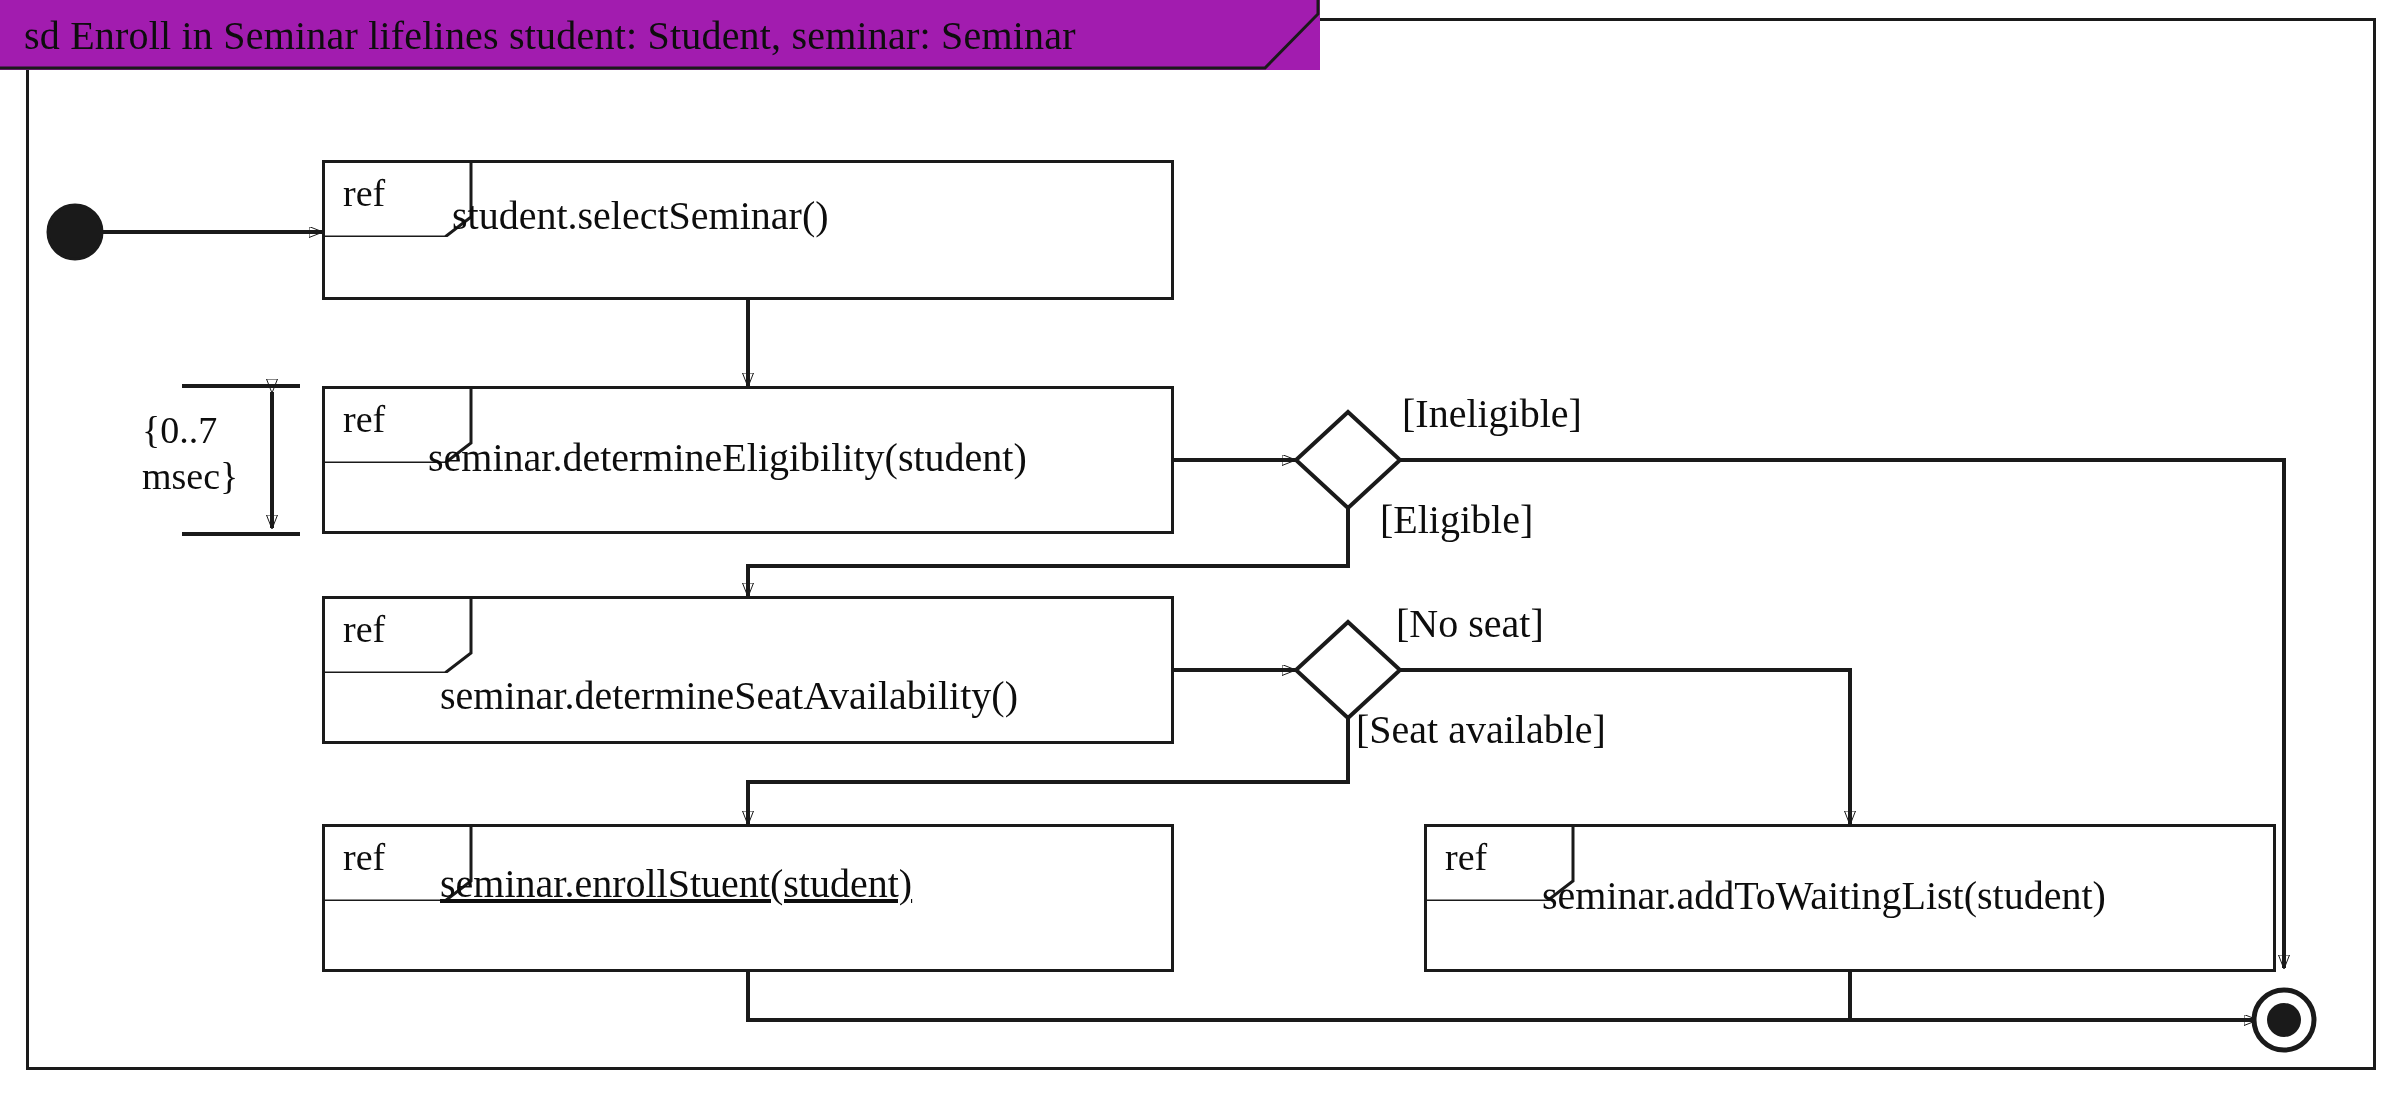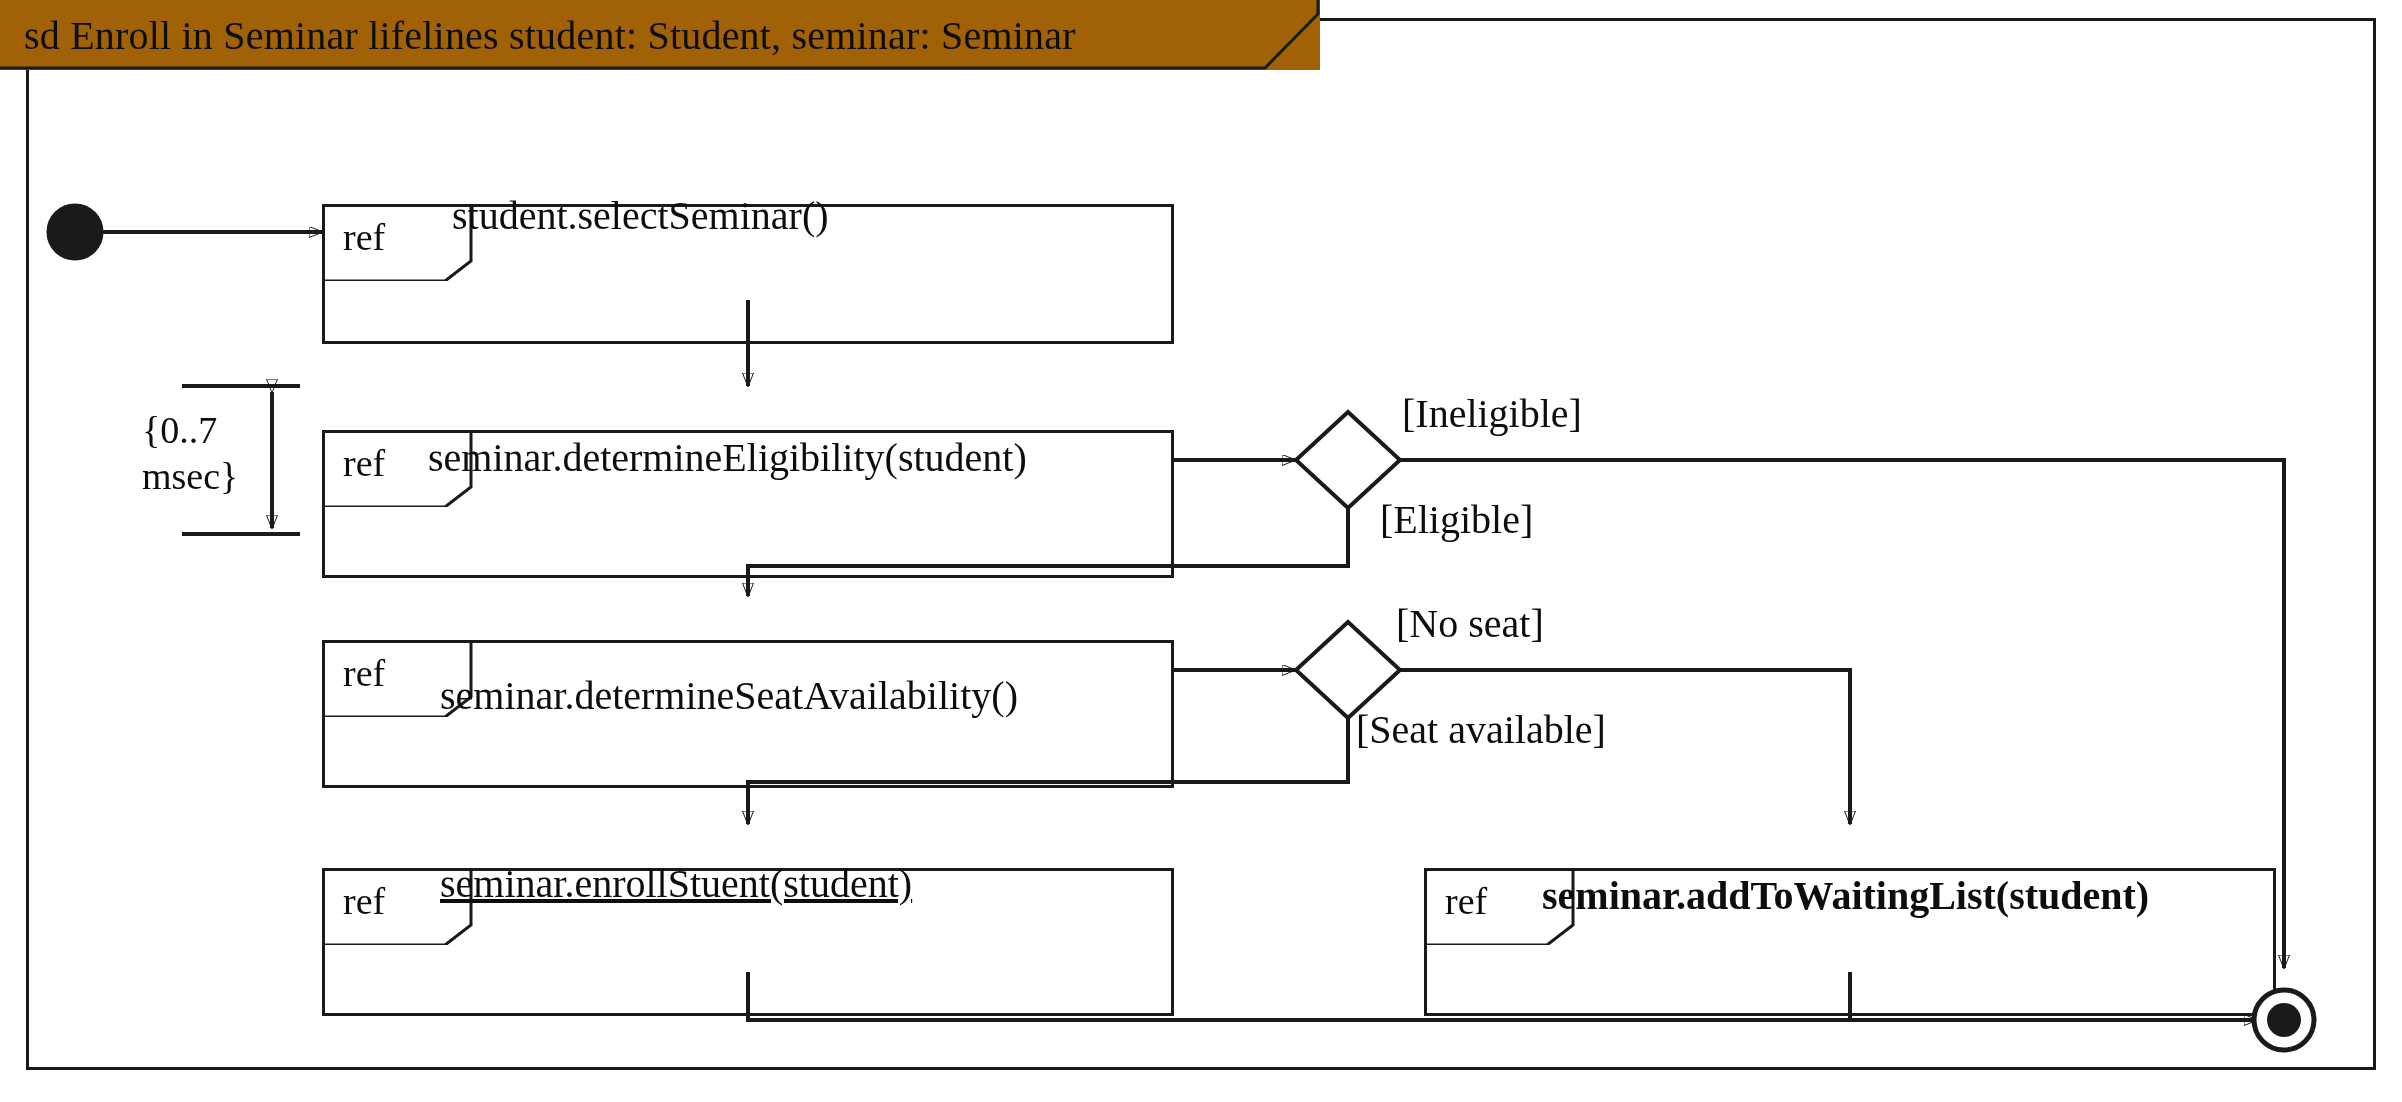--- a/index.html
+++ b/index.html
@@ -30,21 +30,21 @@
     background: #ffffff;
   }
 
   
   .frame-tab {
     position: absolute;
     left: 0px;
     top: 0px;
     width: 1320px;
     height: 70px;
-    background: #a16207;
+    background: #a21caf;
     border-right: 0;
     box-sizing: border-box;
   }
   .frame-tab .tab-shape {
     position: absolute;
     inset: 0;
   }
   .frame-title {
     position: absolute;
     left: 24px;
@@ -54,21 +54,20 @@
     white-space: nowrap;
     letter-spacing: 0.2px;
   }
 
   
   .refbox {
     position: absolute;
     border: 3px solid #1a1a1a;
     box-sizing: border-box;
     background: #ffffff;
-    margin-top: 44px;
   }
   .ref-tab {
     position: absolute;
     left: 0;
     top: 0;
     width: 148px;
     height: 74px;
   }
   .ref-label {
     position: absolute;
@@ -163,21 +162,21 @@
     <div class="ref-label">ref</div>
   </div>
   <div class="ref-text" style="left:440px; top:860px;text-decoration:underline;">seminar.enrollStuent(student)</div>
 
   <div class="refbox" style="left:1424px; top:824px; width:852px; height:148px;">
     <svg class="ref-tab" viewBox="0 0 148 74" preserveAspectRatio="none">
       <polyline points="146,0 146,54 120,74 0,74" stroke="#1a1a1a" stroke-width="3" fill="none"></polyline>
     </svg>
     <div class="ref-label">ref</div>
   </div>
-  <div class="ref-text" style="left:1542px; top:872px;font-weight:bold;">seminar.addToWaitingList(student)</div>
+  <div class="ref-text" style="left:1542px; top:872px;">seminar.addToWaitingList(student)</div>
 
   <div class="guard" style="left:1396px; top:390px;margin-left:6px;">[Ineligible]</div>
   <div class="guard" style="left:1356px; top:496px;margin-left:24px;">[Eligible]</div>
   <div class="guard" style="left:1396px; top:600px;">[No seat]</div>
   <div class="guard" style="left:1356px; top:706px;">[Seat available]</div>
 
   <svg id="wires" viewBox="0 0 2402 1102">
     <defs>
       <marker id="arrow" markerWidth="16" markerHeight="16" refX="13" refY="5.5" orient="auto" markerUnits="userSpaceOnUse">
         <path d="M0,0 L14,5.5 L0,11 z" fill="#1a1a1a" stroke="none"></path>

